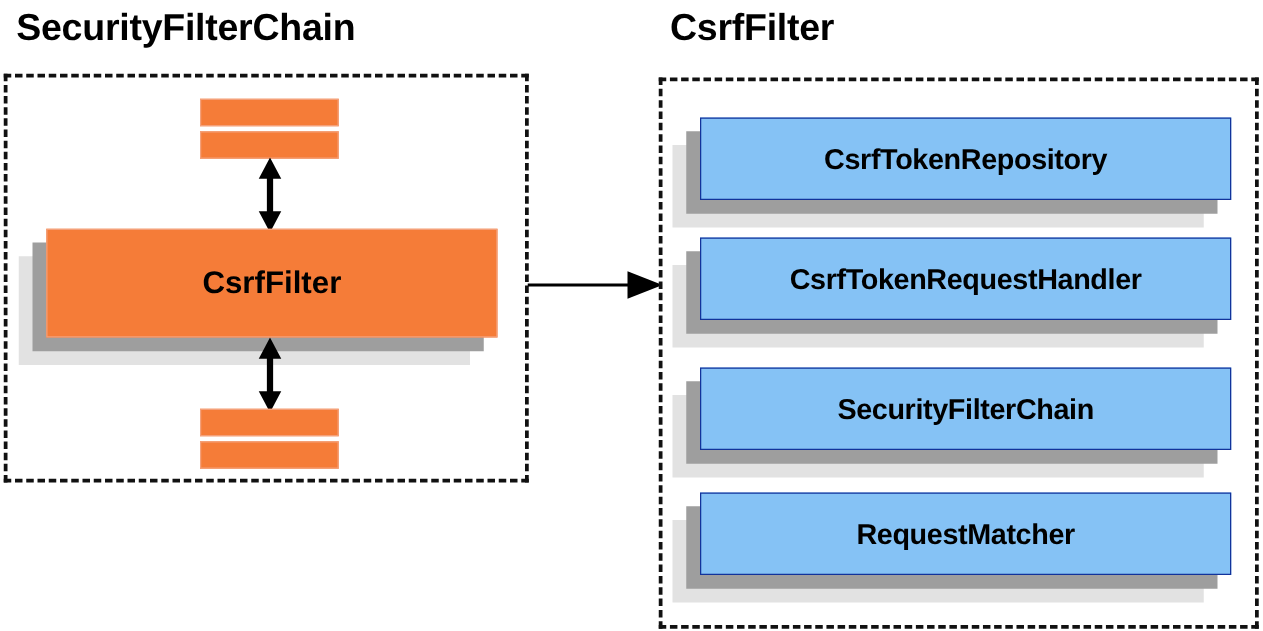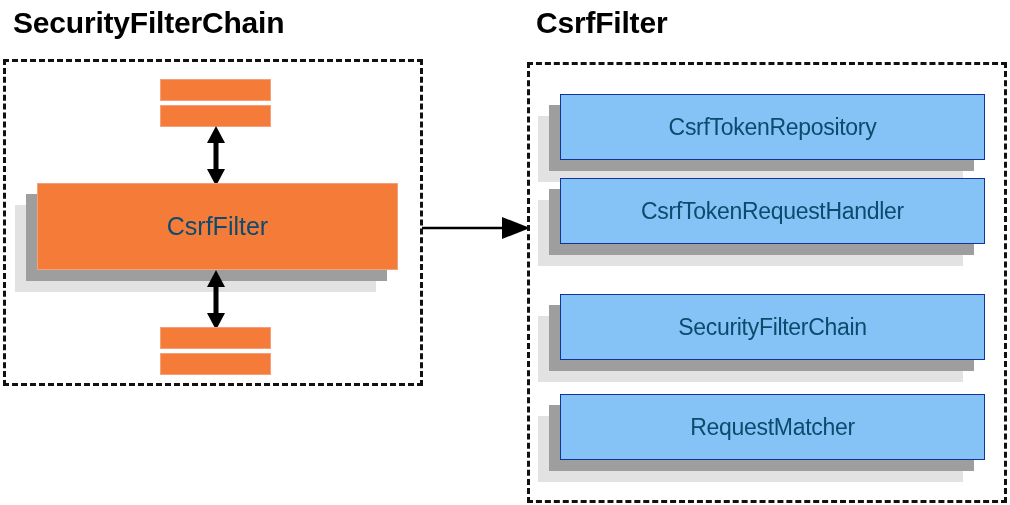--- a/index.html
+++ b/index.html
@@ -67,22 +67,22 @@
     height: 100%;
   }
   .node .face {
     left: 22px;
     top: -22px;
     width: 100%;
     height: 100%;
     display: flex;
     align-items: center;
     justify-content: center;
-    font-weight: normal;
-    color: #0c4a6e;
+    font-weight: bold;
+    color: #000000;
     white-space: nowrap;
   }
 
   
   .node.orange .face {
     background: #F57C38;
     border: 1px solid #F4A07A;
     font-size: 25px;
   }
   
@@ -154,21 +154,21 @@
   </div>
 
   <div id="group-right" class="dashed-box"></div>
 
   <div class="node blue" style="left:538px; top:116px; width:425px; height:66px;">
     <div class="shadow-light"></div>
     <div class="shadow-dark"></div>
     <div class="face">CsrfTokenRepository</div>
   </div>
 
-  <div class="node blue" style="left:538px; top:200px; width:425px; height:66px;">
+  <div class="node blue" style="left:538px; top:212px; width:425px; height:66px;">
     <div class="shadow-light"></div>
     <div class="shadow-dark"></div>
     <div class="face">CsrfTokenRequestHandler</div>
   </div>
 
   <div class="node blue" style="left:538px; top:316px; width:425px; height:66px;">
     <div class="shadow-light"></div>
     <div class="shadow-dark"></div>
     <div class="face">SecurityFilterChain</div>
   </div>

